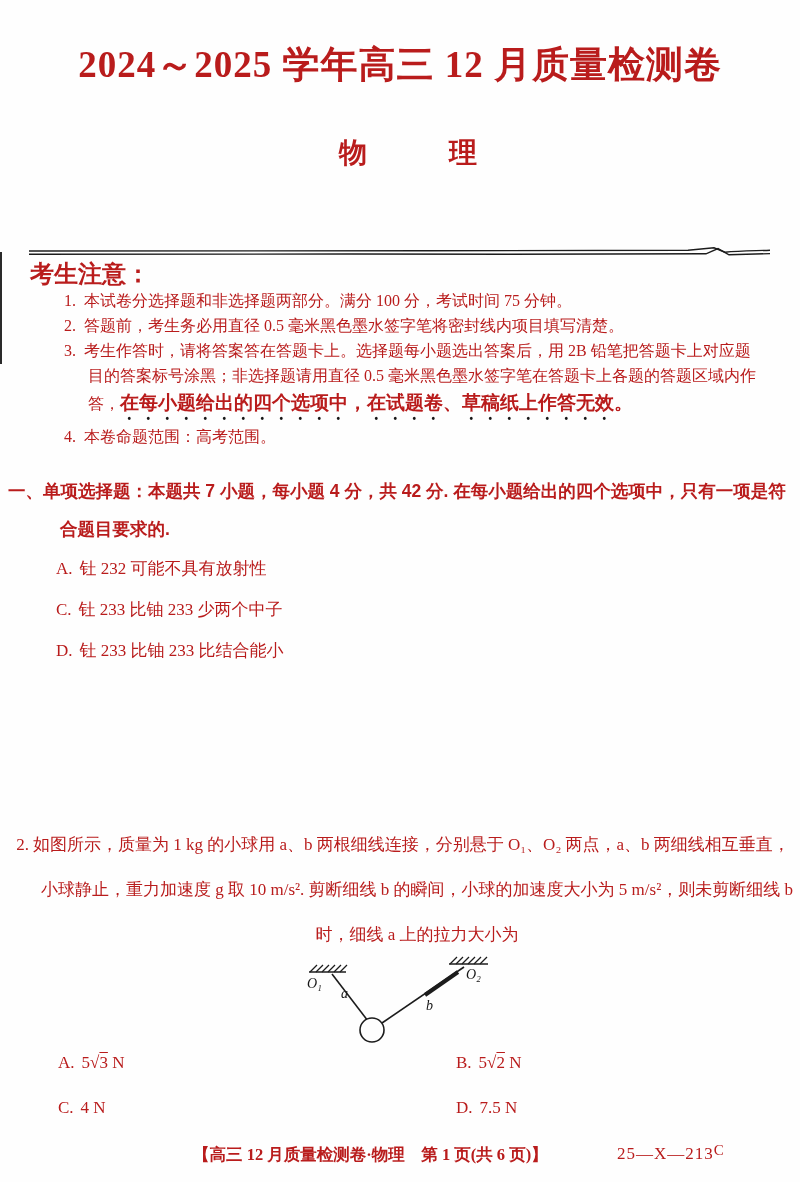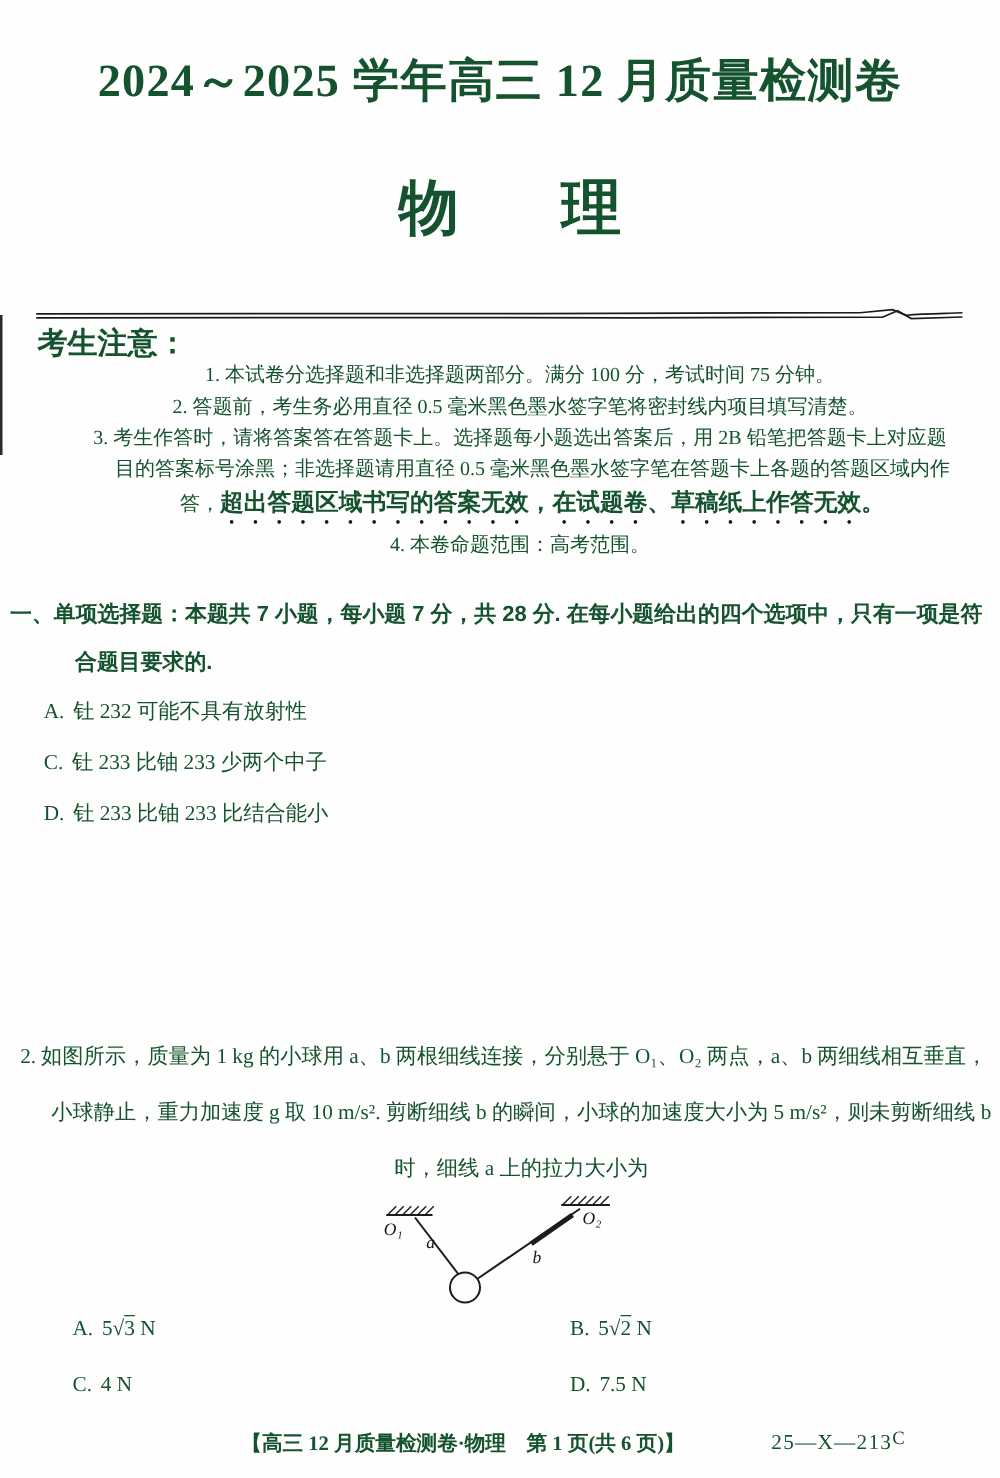--- a/index.html
+++ b/index.html
@@ -1,47 +1,47 @@
 <!DOCTYPE html>
 <html><head>
 <meta charset="utf-8">
 <style>
   html,body{margin:0;padding:0;background:#ffffff;}
-  .page{position:relative;width:800px;height:1182px;background:#fefefe;color:#14532d;
+  .page{position:relative;width:800px;height:1182px;background:#fefefe;color:#b91c1c;
         font-family:"Liberation Serif","DejaVu Serif",serif;overflow:hidden;}
 
   .title{position:absolute;top:40px;left:0;width:800px;text-align:center;
          font-size:37px;font-weight:bold;letter-spacing:1px;}
   .subject-row{position:absolute;top:134px;left:8px;width:800px;display:flex;justify-content:center;}
-  .subject{font-size:48px;font-weight:bold;letter-spacing:82px;margin-right:-82px;white-space:nowrap;}
+  .subject{font-size:28px;font-weight:bold;letter-spacing:82px;margin-right:-82px;white-space:nowrap;}
 
   .separator{position:absolute;top:246px;left:28px;}
   .scan-artifact{position:absolute;left:0;top:252px;width:2px;height:112px;background:#2a2a2a;}
 
   .notice-heading{position:absolute;top:258px;left:30px;font-size:24px;font-weight:bold;
                   font-family:"Liberation Sans","DejaVu Sans",sans-serif;}
-  .notice-list{position:absolute;top:288px;left:64px;width:700px;font-size:16px;line-height:25px;text-align:center;}
+  .notice-list{position:absolute;top:288px;left:64px;width:700px;font-size:16px;line-height:25px;}
   .notice-item{padding-left:24px;text-indent:-24px;}
   .notice-num{display:inline-block;text-indent:0;width:20px;}
   .em-dots{font-family:"Liberation Sans","DejaVu Sans",sans-serif;font-weight:bold;font-size:19px;
            line-height:30px;
            -webkit-text-emphasis:filled dot #161616;-webkit-text-emphasis-position:under right;
            text-emphasis:filled dot #161616;text-emphasis-position:under right;}
 
   .section-heading{position:absolute;top:472px;left:8px;width:788px;
                    font-family:"Liberation Sans","DejaVu Sans",sans-serif;
                    font-size:17.5px;font-weight:bold;line-height:38px;
                    padding-left:52px;text-indent:-52px;box-sizing:border-box;}
 
   .question{position:absolute;left:8px;width:790px;font-size:17px;}
   .q1{top:548px;}
   .q2{top:822px;text-align:center;}
   .q-stem{line-height:45px;padding-left:28px;text-indent:-28px;}
   .qnum{margin-right:4px;}
-  .q-options{margin-left:27px;line-height:41px;}
+  .q-options{margin-left:48px;line-height:41px;}
   .opt-label{margin-right:7px;}
   .blank{display:inline-block;width:16px;border-bottom:1.5px solid #161616;height:14px;margin-left:8px;}
 
   .isotope{display:inline-flex;flex-direction:column;align-items:flex-end;vertical-align:-5px;
            line-height:1;font-size:10.5px;margin:0 1px;}
 
   .q2-figure{position:absolute;top:948px;left:280px;width:250px;height:100px;}
   .fig-label{font-family:"Liberation Serif","DejaVu Serif",serif;font-style:italic;font-size:14px;}
 
   .q2-options{position:absolute;top:1040px;left:58px;width:730px;display:grid;
@@ -71,25 +71,25 @@
     <path class="ink" stroke-width="1.4" d="M1,8.2 C150,9.2 320,7.4 480,8.2 C560,8.6 632,7.8 678,7.8 L690,2.6 L701,8.8 L742,7.6"></path>
   </svg>
 
   <div class="scan-artifact"></div>
 
   <div class="notice-heading">考生注意：</div>
 
   <div class="notice-list">
     <div class="notice-item"><span class="notice-num">1.</span><span>本试卷分选择题和非选择题两部分。满分 100 分，考试时间 75 分钟。</span></div>
     <div class="notice-item"><span class="notice-num">2.</span><span>答题前，考生务必用直径 0.5 毫米黑色墨水签字笔将密封线内项目填写清楚。</span></div>
-    <div class="notice-item"><span class="notice-num">3.</span><span>考生作答时，请将答案答在答题卡上。选择题每小题选出答案后，用 2B 铅笔把答题卡上对应题目的答案标号涂黑；非选择题请用直径 0.5 毫米黑色墨水签字笔在答题卡上各题的答题区域内作答，</span><span class="em-dots">超出答题区域书写的答案无效，在试题卷、草稿纸上作答无效。</span></div>
+    <div class="notice-item"><span class="notice-num">3.</span><span>考生作答时，请将答案答在答题卡上。选择题每小题选出答案后，用 2B 铅笔把答题卡上对应题目的答案标号涂黑；非选择题请用直径 0.5 毫米黑色墨水签字笔在答题卡上各题的答题区域内作答，</span><span class="em-dots">在每小题给出的四个选项中，在试题卷、草稿纸上作答无效。</span></div>
     <div class="notice-item"><span class="notice-num">4.</span><span>本卷命题范围：高考范围。</span></div>
   </div>
 
-  <div class="section-heading">一、单项选择题：本题共 7 小题，每小题 7 分，共 28 分. 在每小题给出的四个选项中，只有一项是符合题目要求的.</div>
+  <div class="section-heading">一、单项选择题：本题共 7 小题，每小题 4 分，共 42 分. 在每小题给出的四个选项中，只有一项是符合题目要求的.</div>
 
   <div class="question q1">
     <div class="q-options">
       <div><span class="opt-label">A.</span><span>钍 232 可能不具有放射性</span></div>
       <div><span class="opt-label">C.</span><span>钍 233 比铀 233 少两个中子</span></div>
       <div><span class="opt-label">D.</span><span>钍 233 比铀 233 比结合能小</span></div>
     </div>
   </div>
 
   <div class="question q2">

